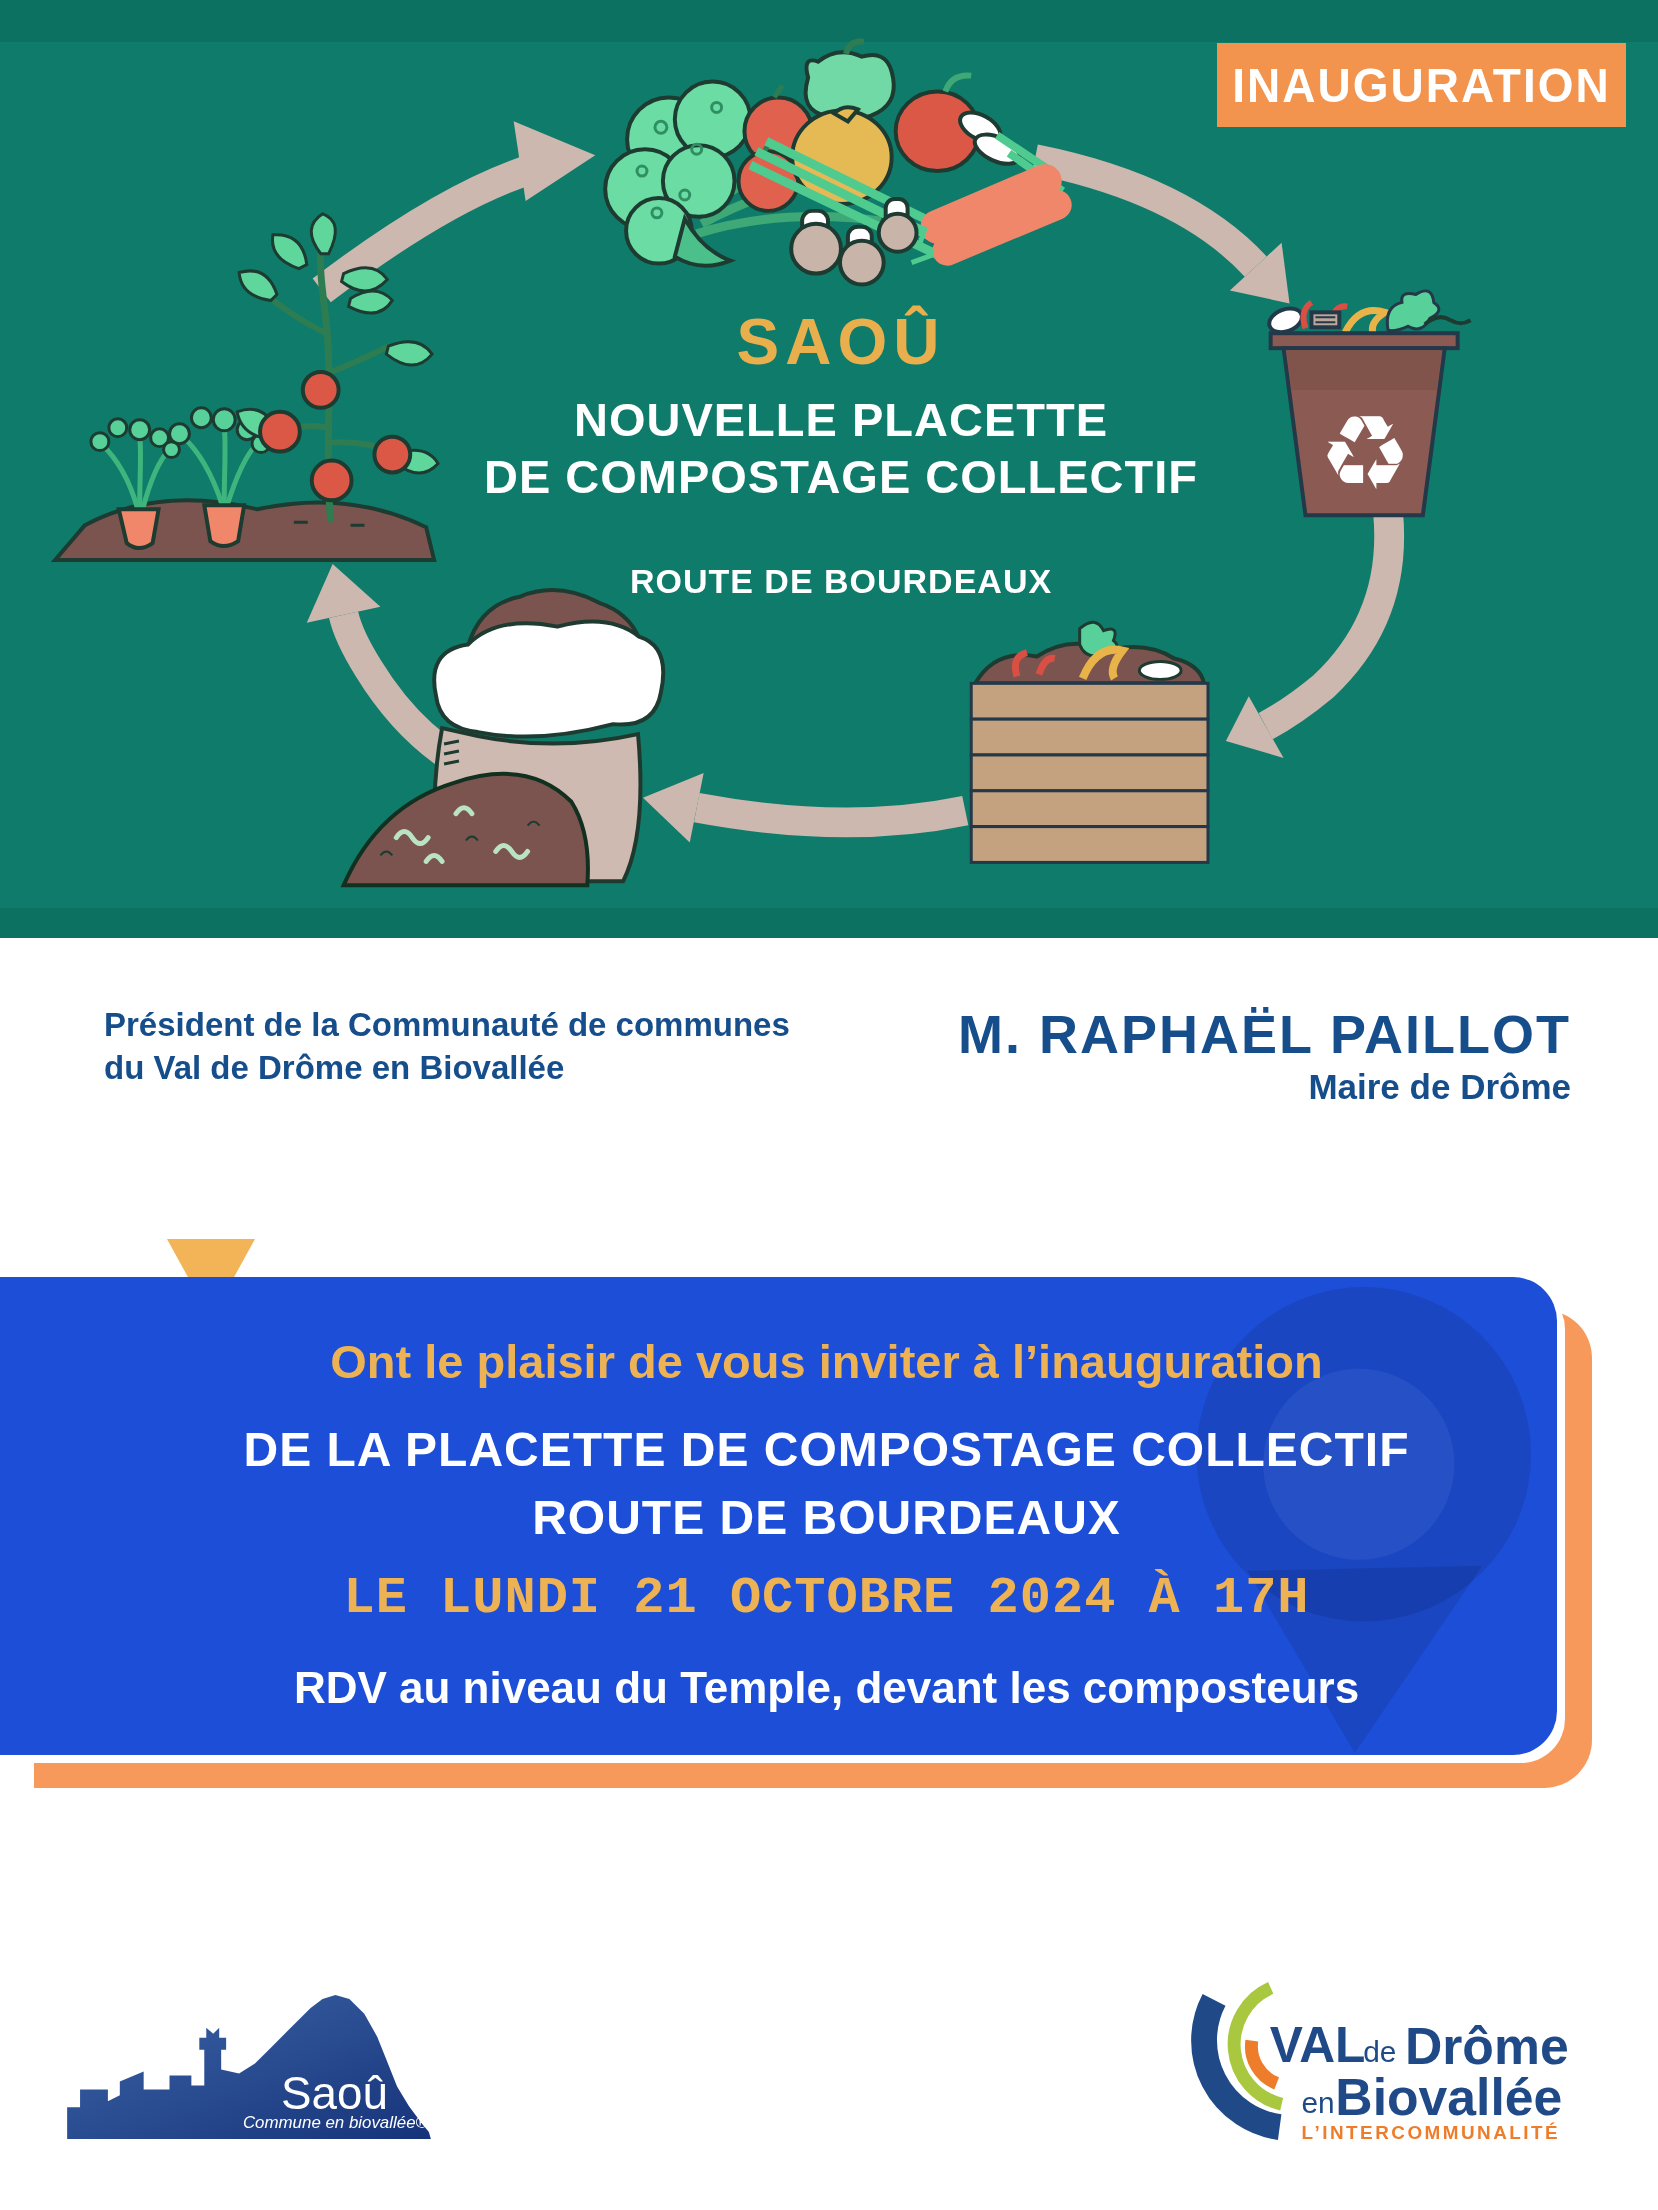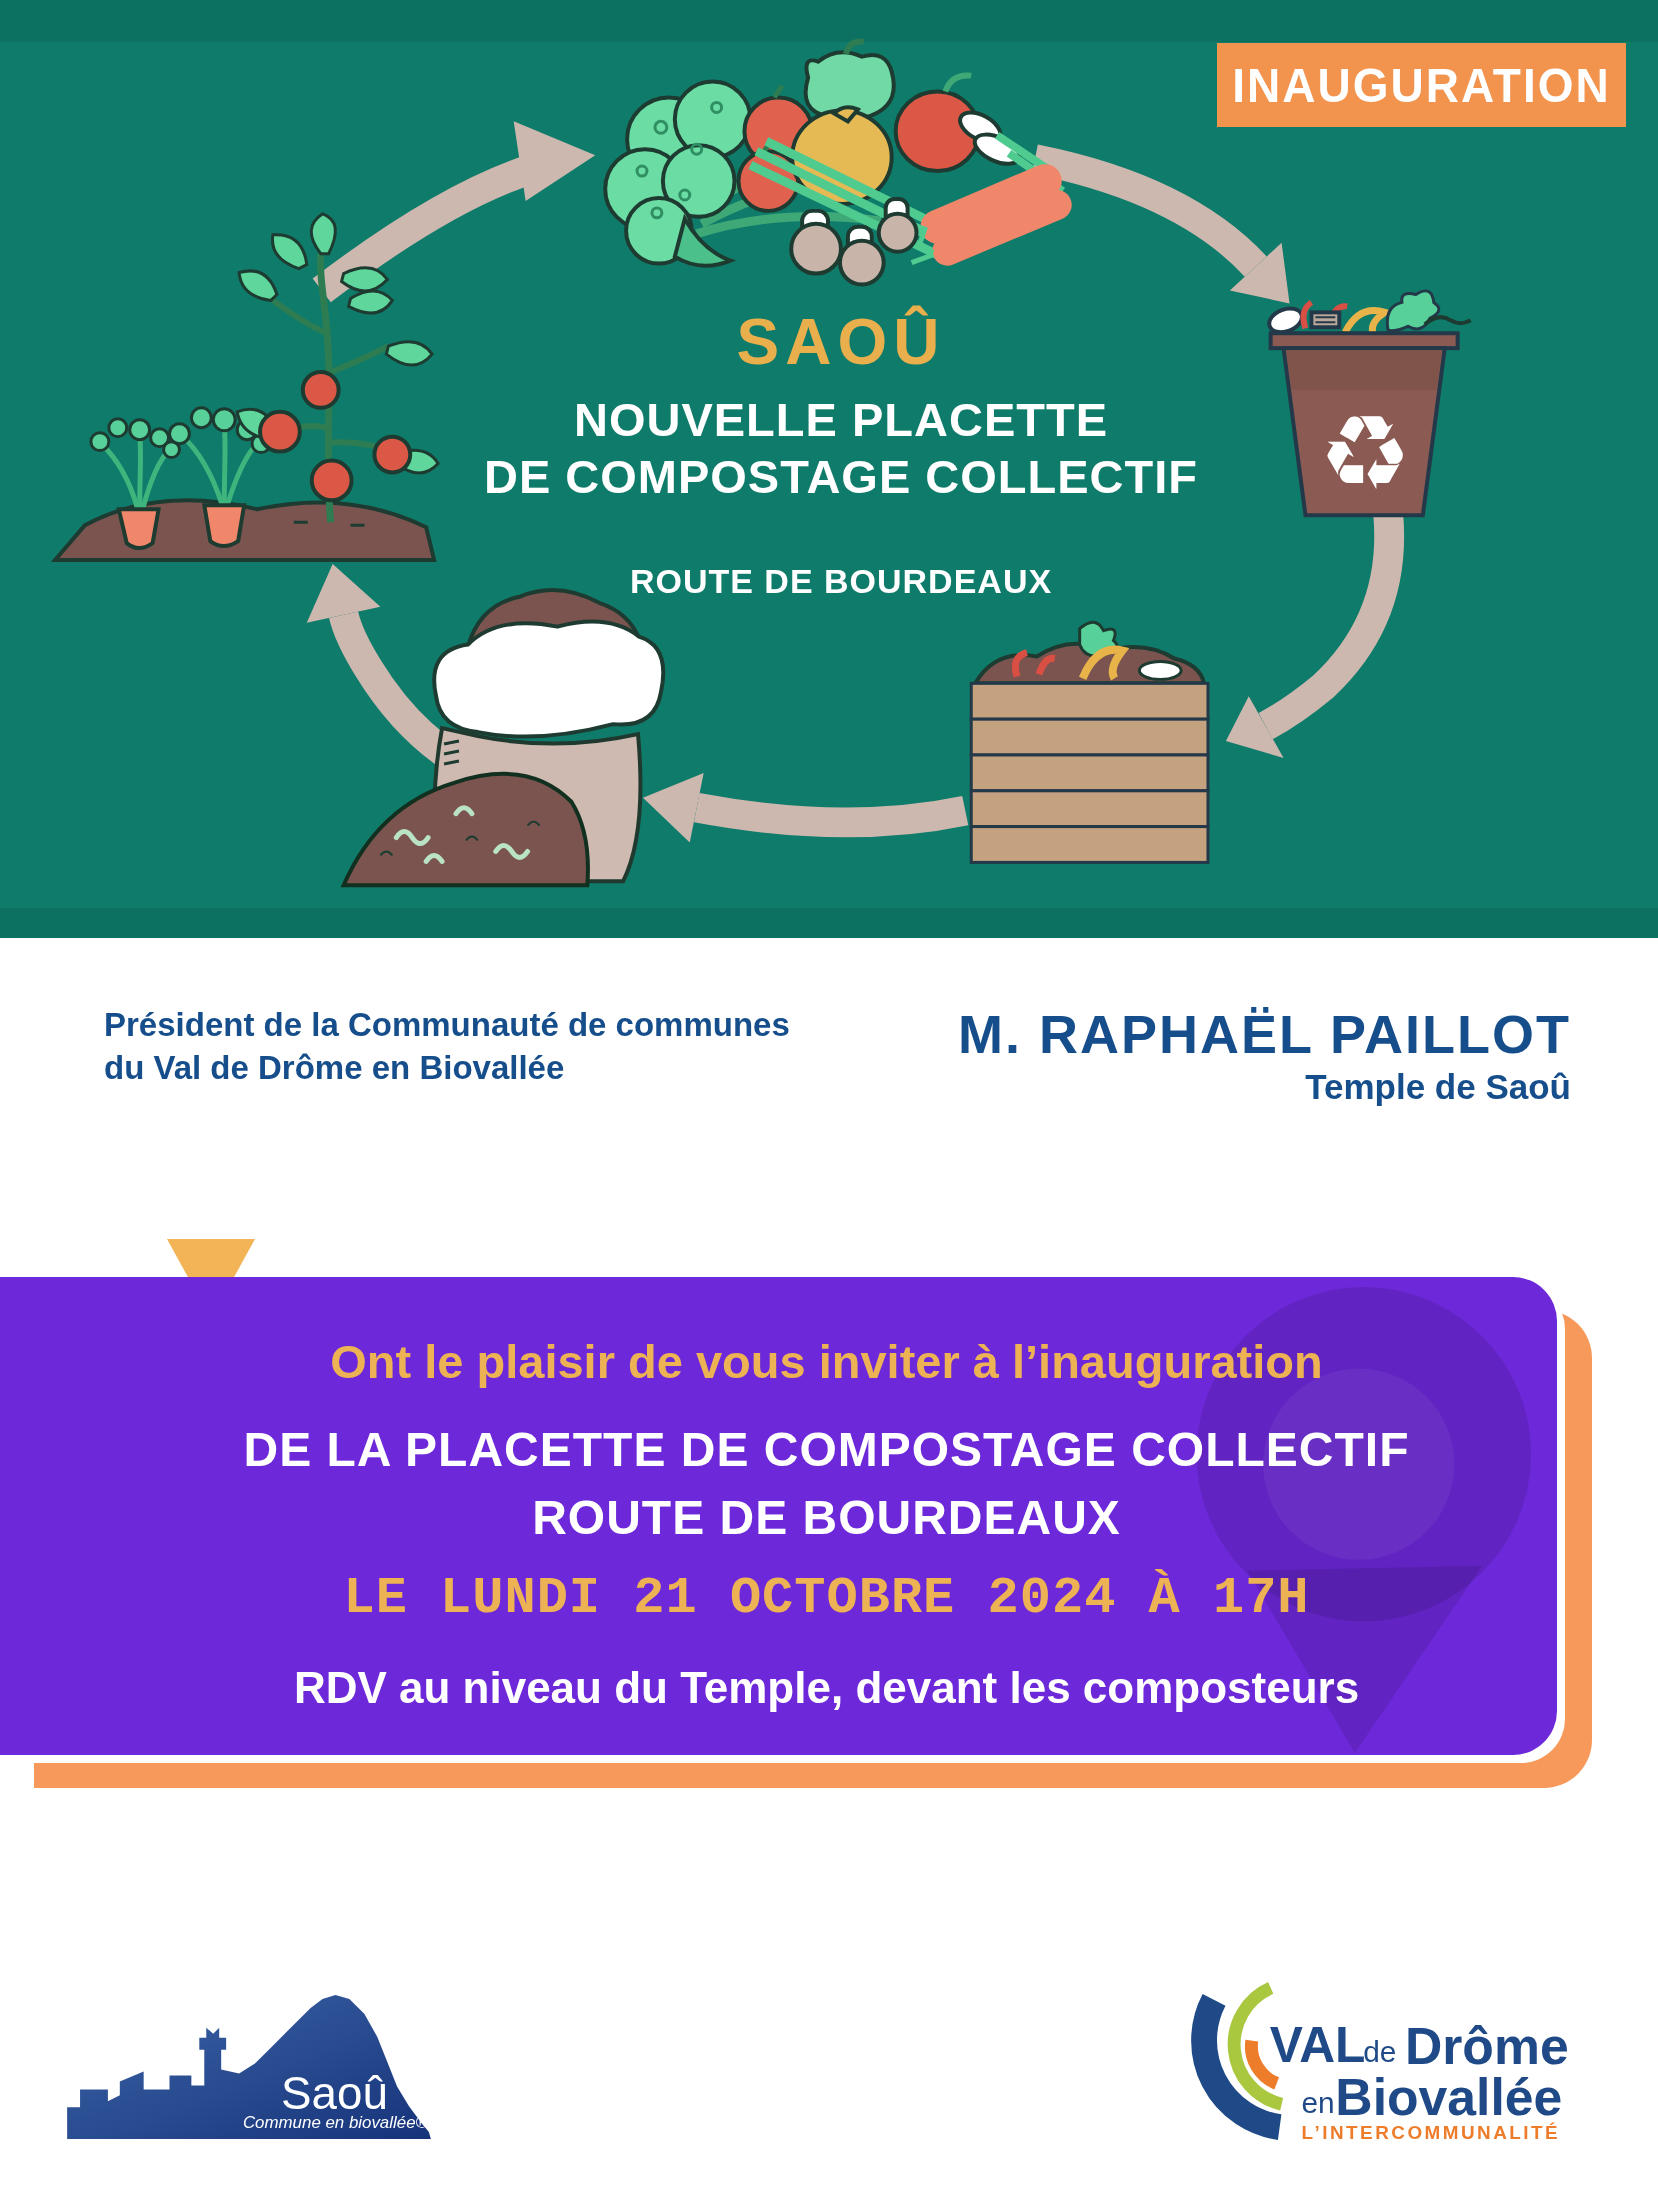--- a/index.html
+++ b/index.html
@@ -33,21 +33,21 @@
   .tri{
     position:absolute;left:167px;top:1239px;width:0;height:0;
     border-left:44px solid transparent;border-right:44px solid transparent;
     border-top:80px solid #F2B456;
   }
   .inv-orange{
     position:absolute;left:34px;top:1310px;width:1558px;height:478px;background:#F8995C;
     border-radius:0 48px 48px 0;
   }
   .inv-green{
-    position:absolute;left:0;top:1277px;width:1557px;height:478px;background:#6d28d9;
+    position:absolute;left:0;top:1277px;width:1557px;height:478px;background:#1d4ed8;
     border-radius:0 44px 44px 0;box-shadow:8px 8px 0 #ffffff;overflow:hidden;
   }
   .pin-watermark{position:absolute;left:1060px;top:0;width:498px;height:478px;}
   .inv-line{position:absolute;left:95px;width:1463px;text-align:center;line-height:1.15;}
   .inv-intro{top:58px;font-size:47px;font-weight:bold;color:#EDB254;}
   .inv-obj1{top:145px;font-size:48px;font-weight:bold;color:#ffffff;letter-spacing:1px;}
   .inv-obj2{top:213px;font-size:48px;font-weight:bold;color:#ffffff;letter-spacing:1px;}
   .inv-date{top:292px;font-size:52px;font-weight:bold;color:#EDB254;letter-spacing:1px;font-family:Liberation Mono, monospace;}
   .inv-rdv{top:386px;font-size:44px;font-weight:bold;color:#ffffff;}
   
@@ -270,21 +270,21 @@
   </div>
 
   <div class="host host-left">
     <div class="role">
       <div>Président de la Communauté de communes</div>
       <div>du Val de Drôme en Biovallée</div>
     </div>
   </div>
   <div class="host host-right">
     <div class="name">M. RAPHAËL PAILLOT</div>
-    <div class="role">Temple de Saoû</div>
+    <div class="role">Maire de Drôme</div>
   </div>
 
   <div class="tri"></div>
   <div class="inv-orange"></div>
   <div class="inv-green">
     <svg class="pin-watermark" viewBox="0 0 500 480">
       <circle cx="305" cy="178" r="168" fill="rgba(0,0,0,0.10)"></circle>
       <polygon points="188,295 424,290 296,478" fill="rgba(0,0,0,0.10)"></polygon>
       <circle cx="300" cy="188" r="96" fill="rgba(255,255,255,0.055)"></circle>
     </svg>

